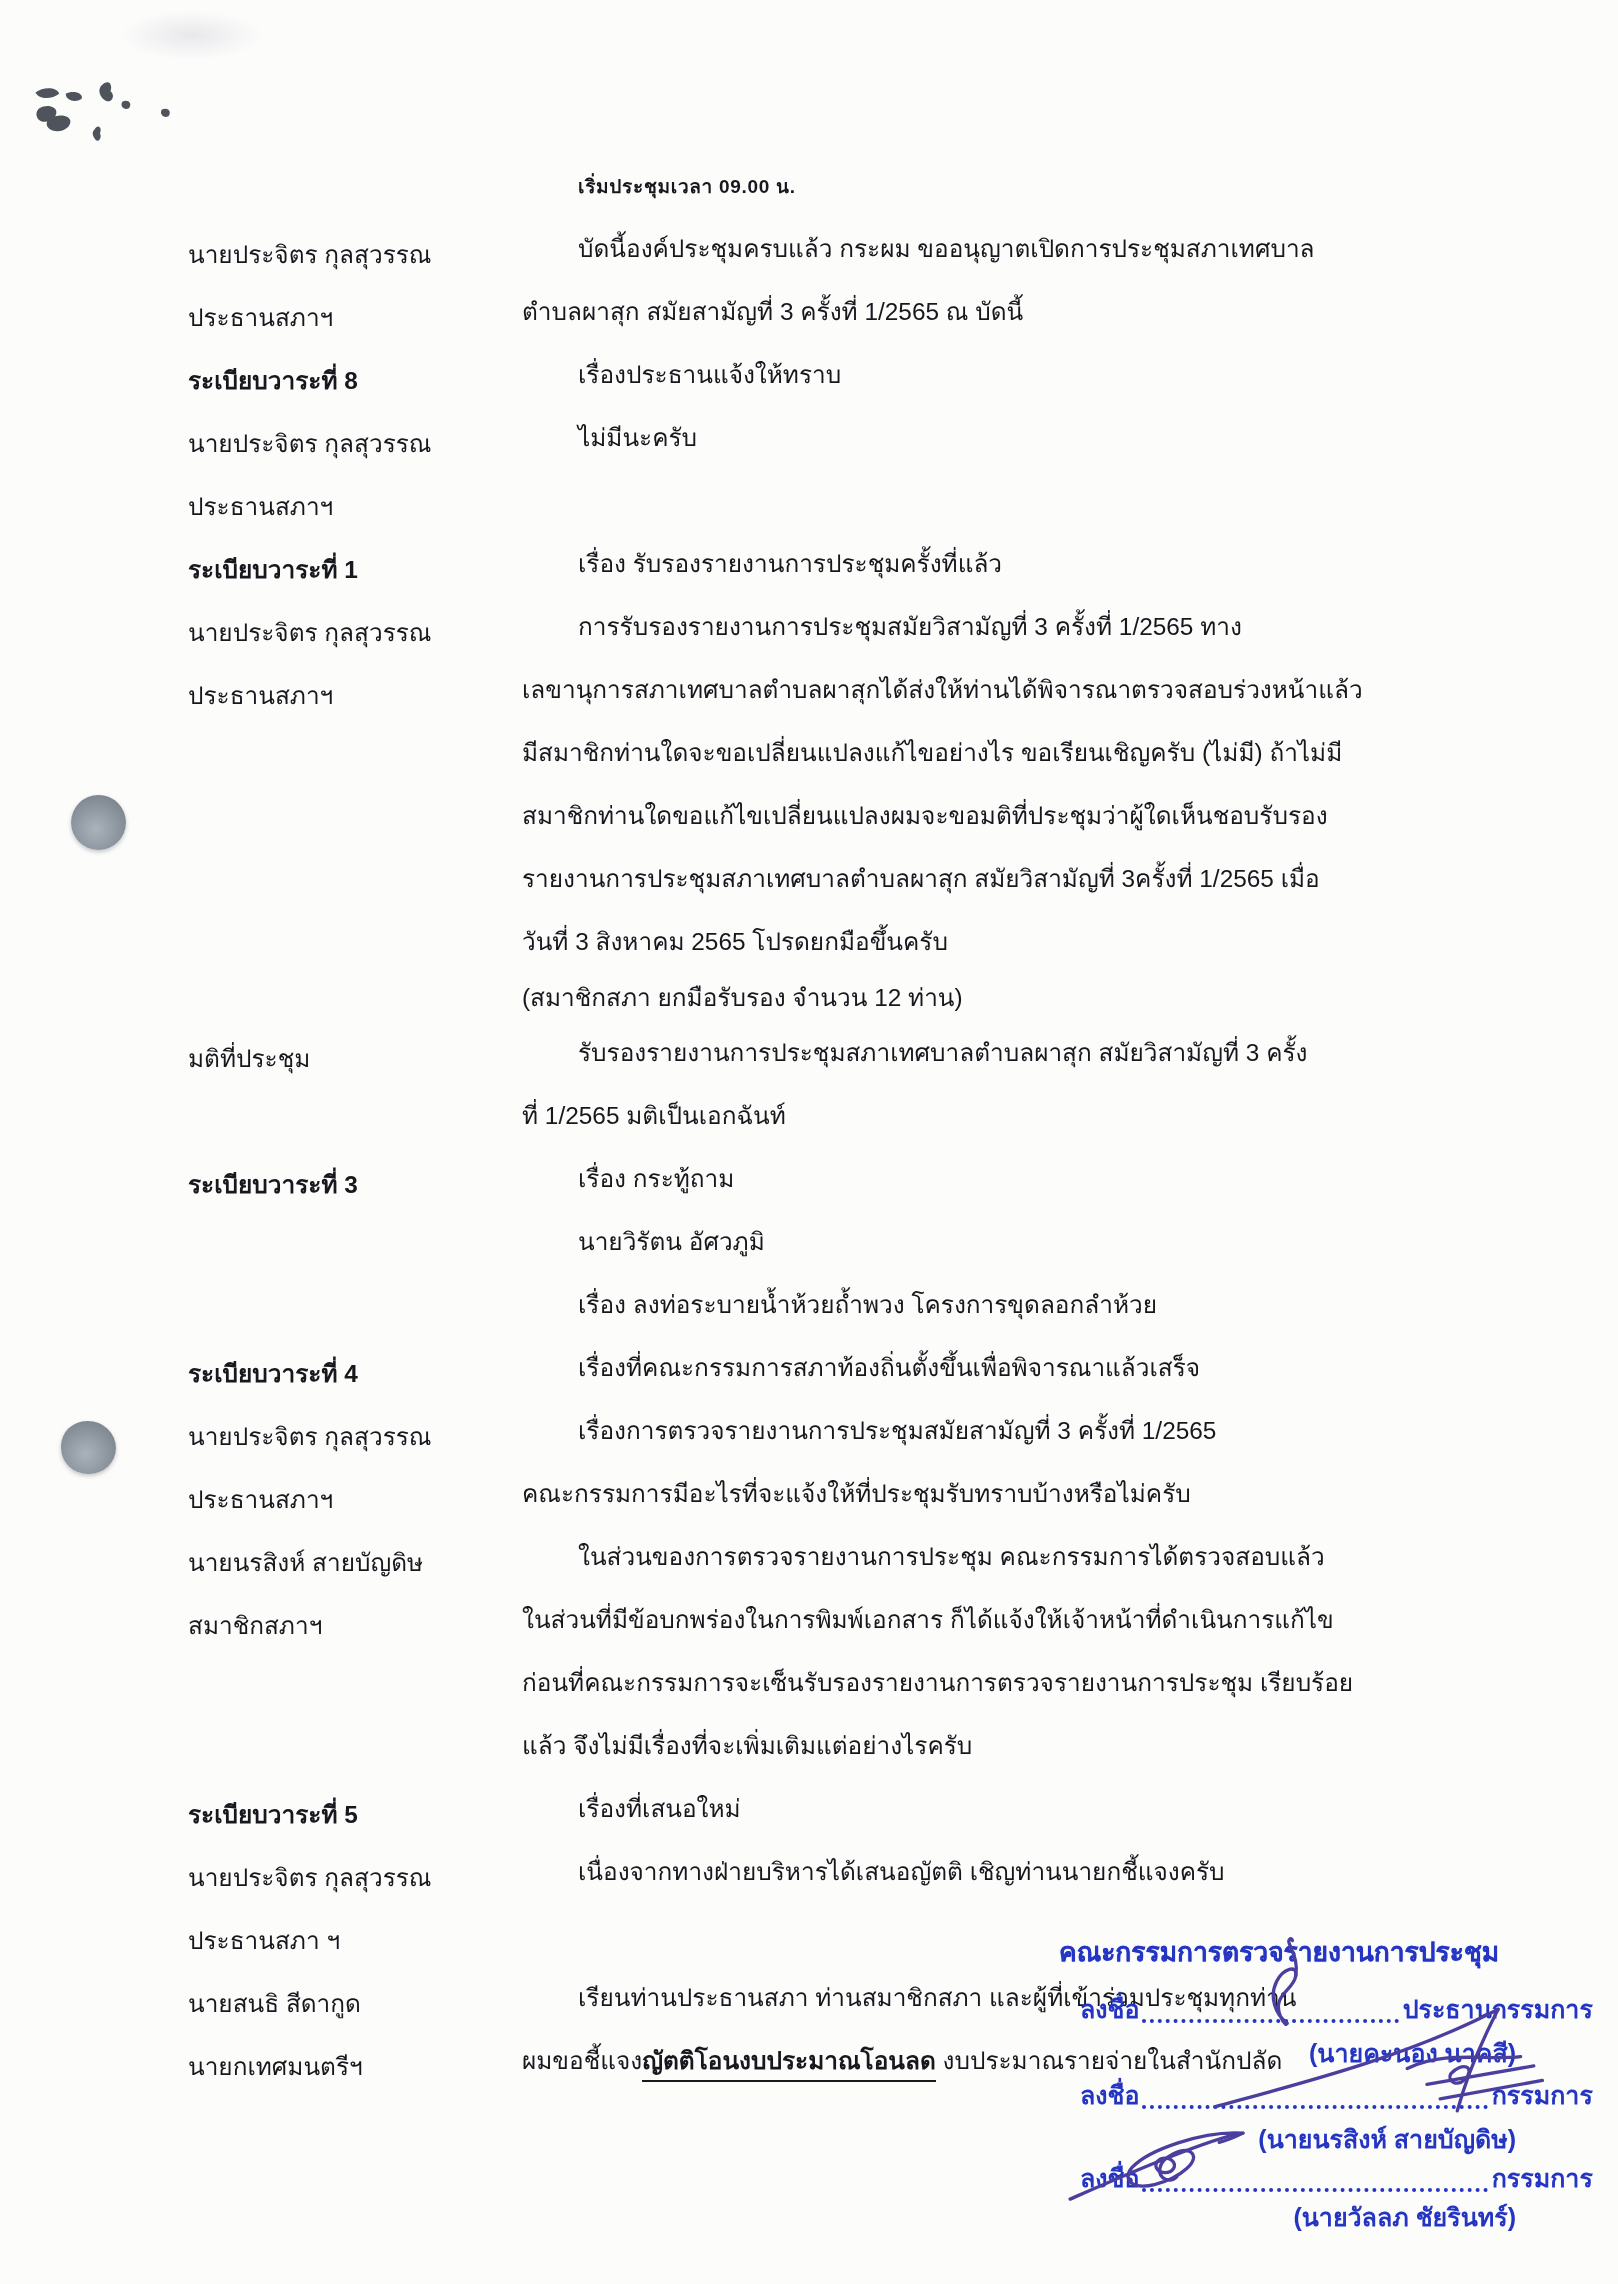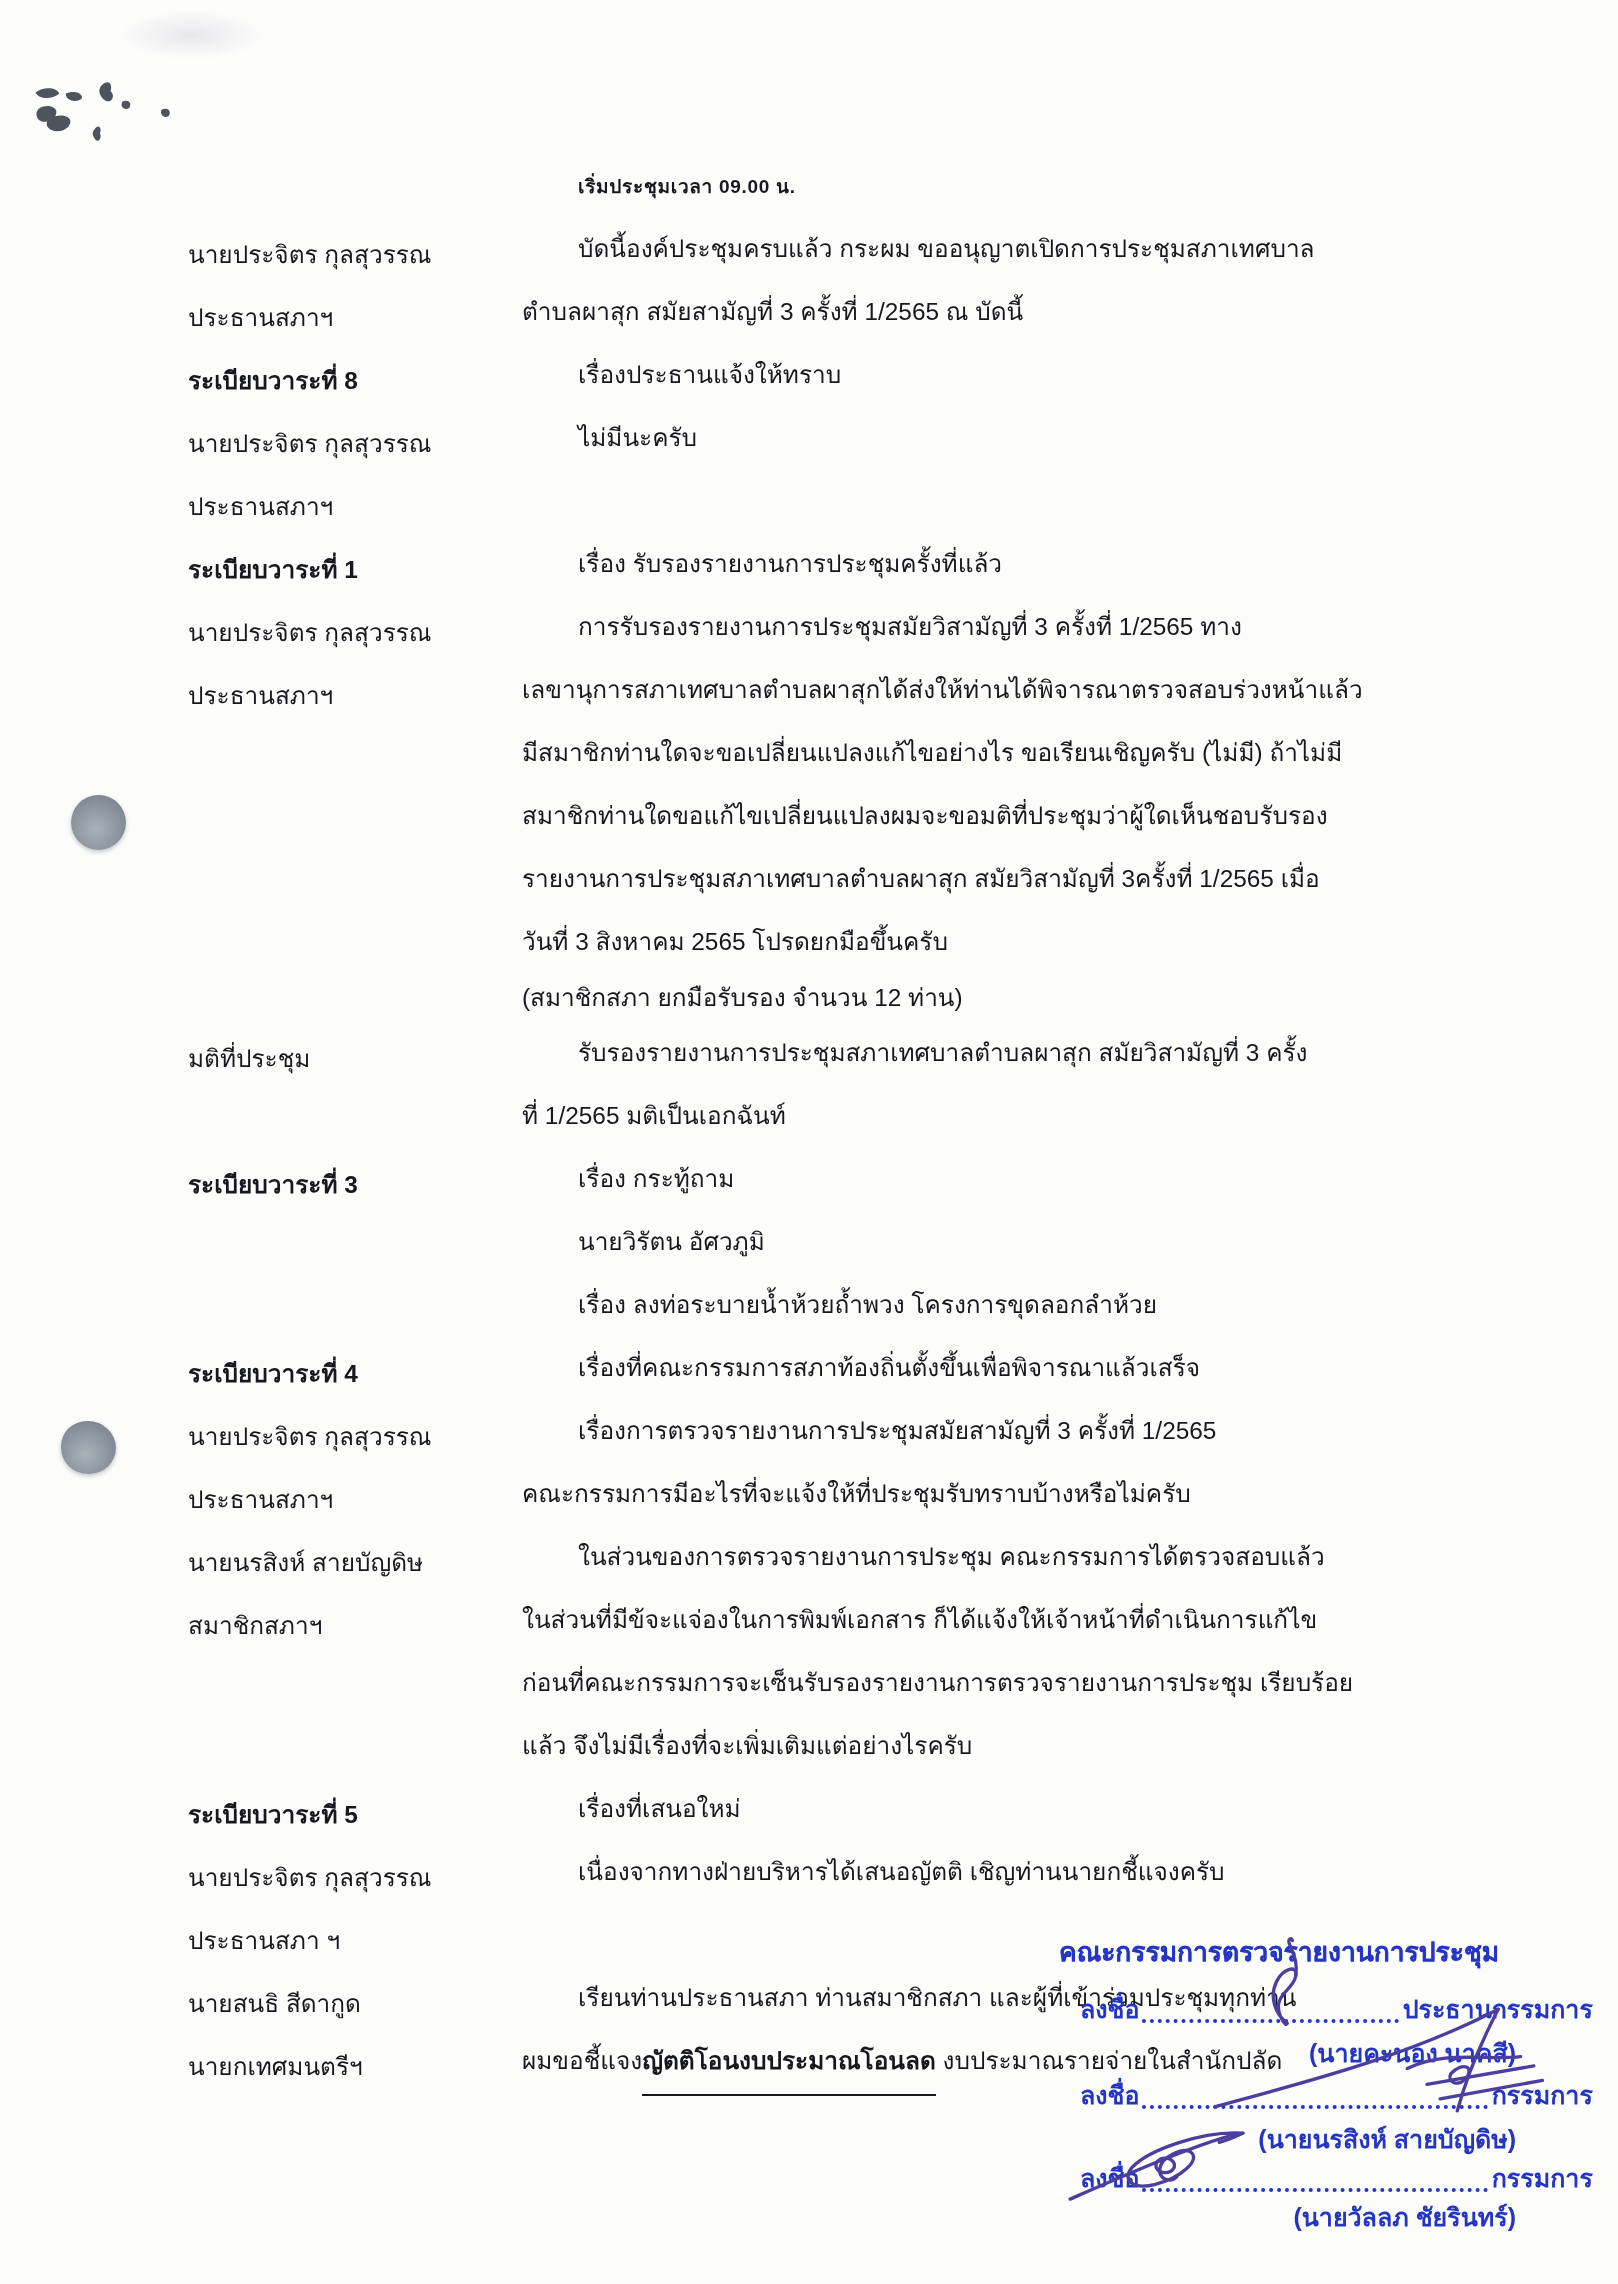--- a/index.html
+++ b/index.html
@@ -9,21 +9,21 @@
     font-family:"Liberation Sans","DejaVu Sans",sans-serif;
     color:#17181d;
   }
   .doc{position:absolute;left:188px;top:154px;right:33px;font-size:24.4px;}
   .row{display:flex;align-items:center;height:63px;}
   .row.small{height:48px;justify-content:flex-end;}
   .lab{flex:none;width:334px;white-space:nowrap;margin-top:12px;}
   .con{flex:1;white-space:nowrap;}
   .ind{padding-left:56px;}
   .b{font-weight:bold;}
-  .u{border-bottom:2.6px solid #17181d;padding-bottom:20px;}
+  .u{border-bottom:2.6px solid #17181d;padding-bottom:6px;}
   .ttl{font-size:19px;letter-spacing:0.7px;}
 
   
   .hole{position:absolute;border-radius:50%;
     background:radial-gradient(circle at 45% 62%, #aab2ba 0%, #8a939c 55%, #6f7981 100%);
     box-shadow:0 2px 4px rgba(90,100,110,.35);}
   .hole1{left:71px;top:795px;width:55px;height:55px;}
   .hole2{left:61px;top:1421px;width:55px;height:53px;border-radius:48% 52% 50% 50%;}
 
   
@@ -134,21 +134,21 @@
       <div class="row">
         <div class="lab">ประธานสภาฯ</div>
         <div class="con">คณะกรรมการมีอะไรที่จะแจ้งให้ที่ประชุมรับทราบบ้างหรือไม่ครับ</div>
       </div>
       <div class="row">
         <div class="lab">นายนรสิงห์  สายบัญดิษ</div>
         <div class="con ind">ในส่วนของการตรวจรายงานการประชุม  คณะกรรมการได้ตรวจสอบแล้ว</div>
       </div>
       <div class="row">
         <div class="lab">สมาชิกสภาฯ</div>
-        <div class="con">ในส่วนที่มีข้จะแจ่องในการพิมพ์เอกสาร  ก็ได้แจ้งให้เจ้าหน้าที่ดำเนินการแก้ไข</div>
+        <div class="con">ในส่วนที่มีข้อบกพร่องในการพิมพ์เอกสาร  ก็ได้แจ้งให้เจ้าหน้าที่ดำเนินการแก้ไข</div>
       </div>
       <div class="row">
         <div class="lab"></div>
         <div class="con">ก่อนที่คณะกรรมการจะเซ็นรับรองรายงานการตรวจรายงานการประชุม  เรียบร้อย</div>
       </div>
       <div class="row">
         <div class="lab"></div>
         <div class="con">แล้ว  จึงไม่มีเรื่องที่จะเพิ่มเติมแต่อย่างไรครับ</div>
       </div>
       <div class="row">

